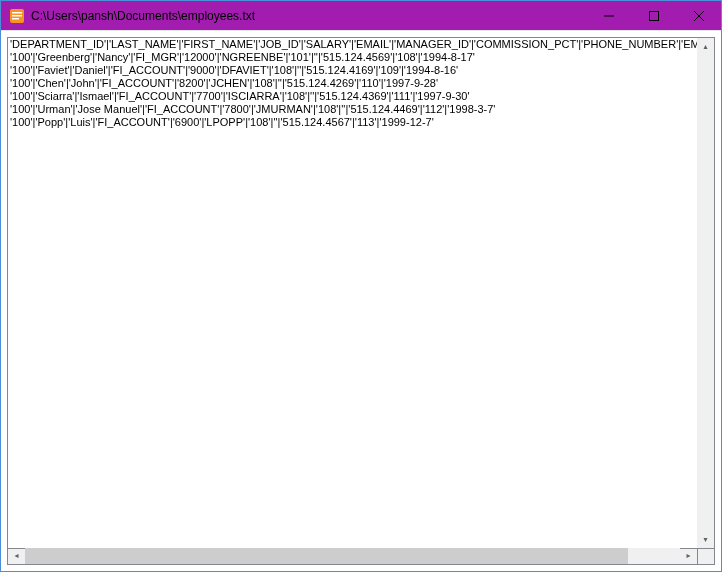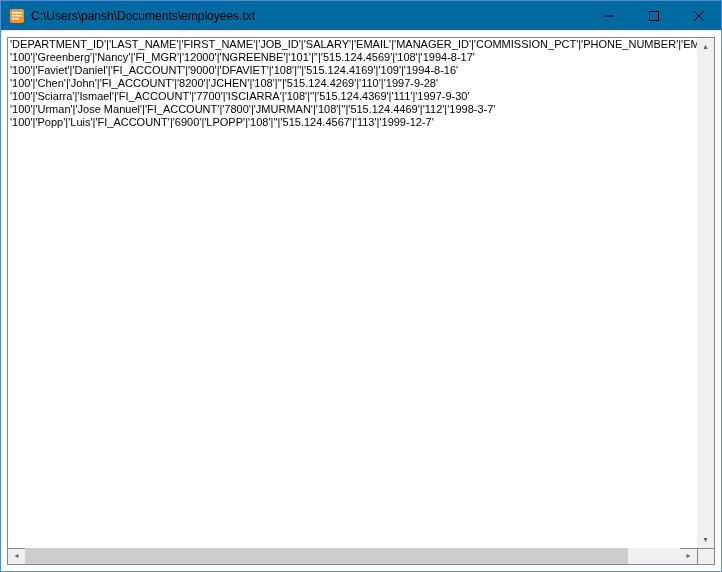--- a/index.html
+++ b/index.html
@@ -14,21 +14,21 @@
       background: #ffffff;
       border: 1px solid #4a90d9;
       display: flex;
       flex-direction: column;
       overflow: hidden;
     }
     .titlebar {
       height: 30px;
       display: flex;
       align-items: center;
-      background: #0369a1;
+      background: #a21caf;
       border-bottom: 1px solid #e5e5e5;
       flex-shrink: 0;
     }
     .titlebar-icon {
       width: 16px;
       height: 16px;
       margin: 0 6px 0 8px;
       flex-shrink: 0;
       display: flex;
       align-items: center;

